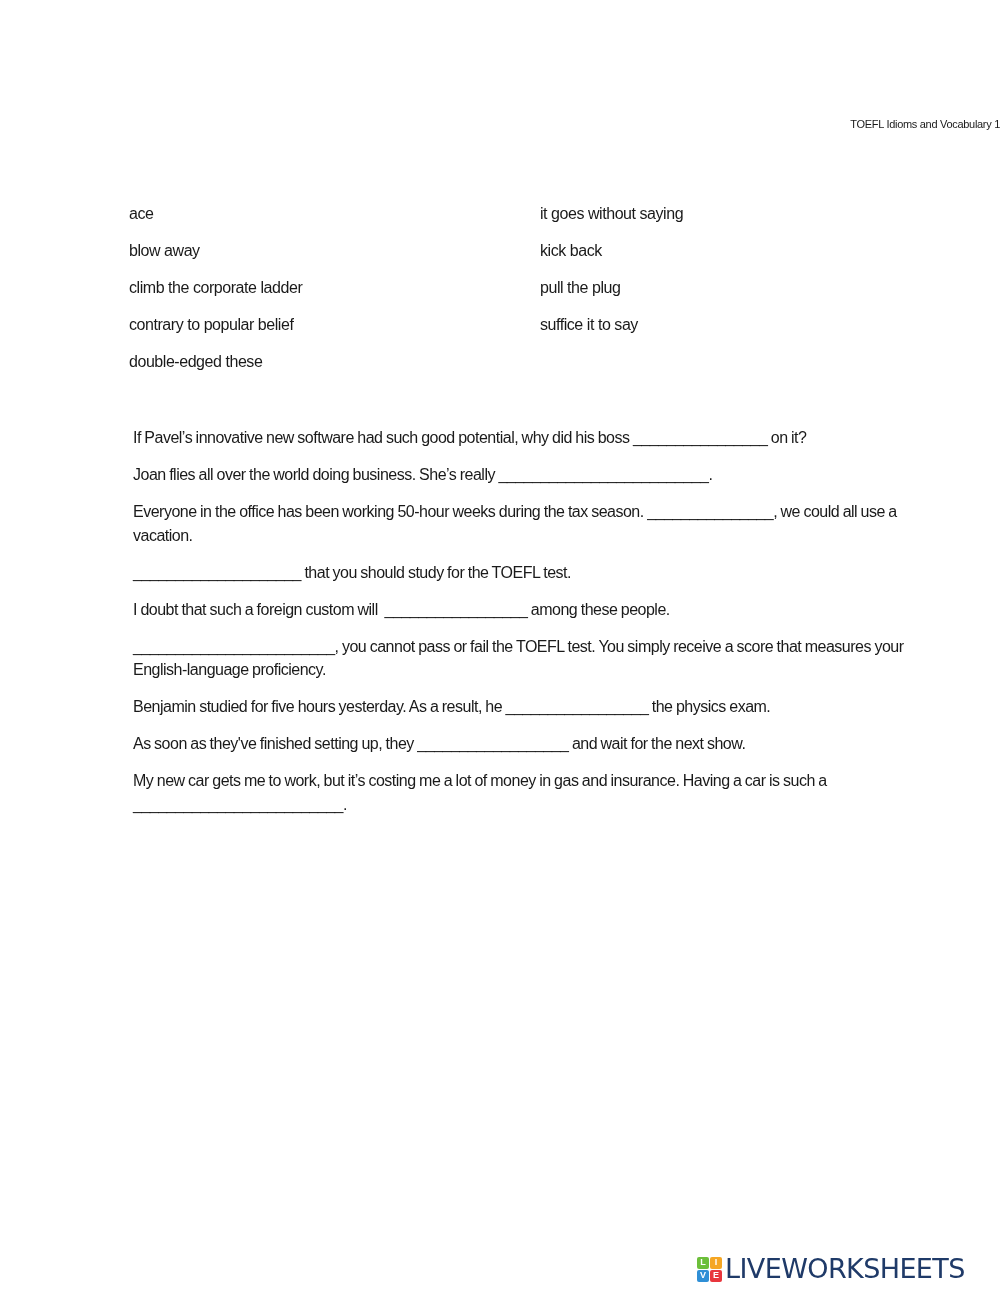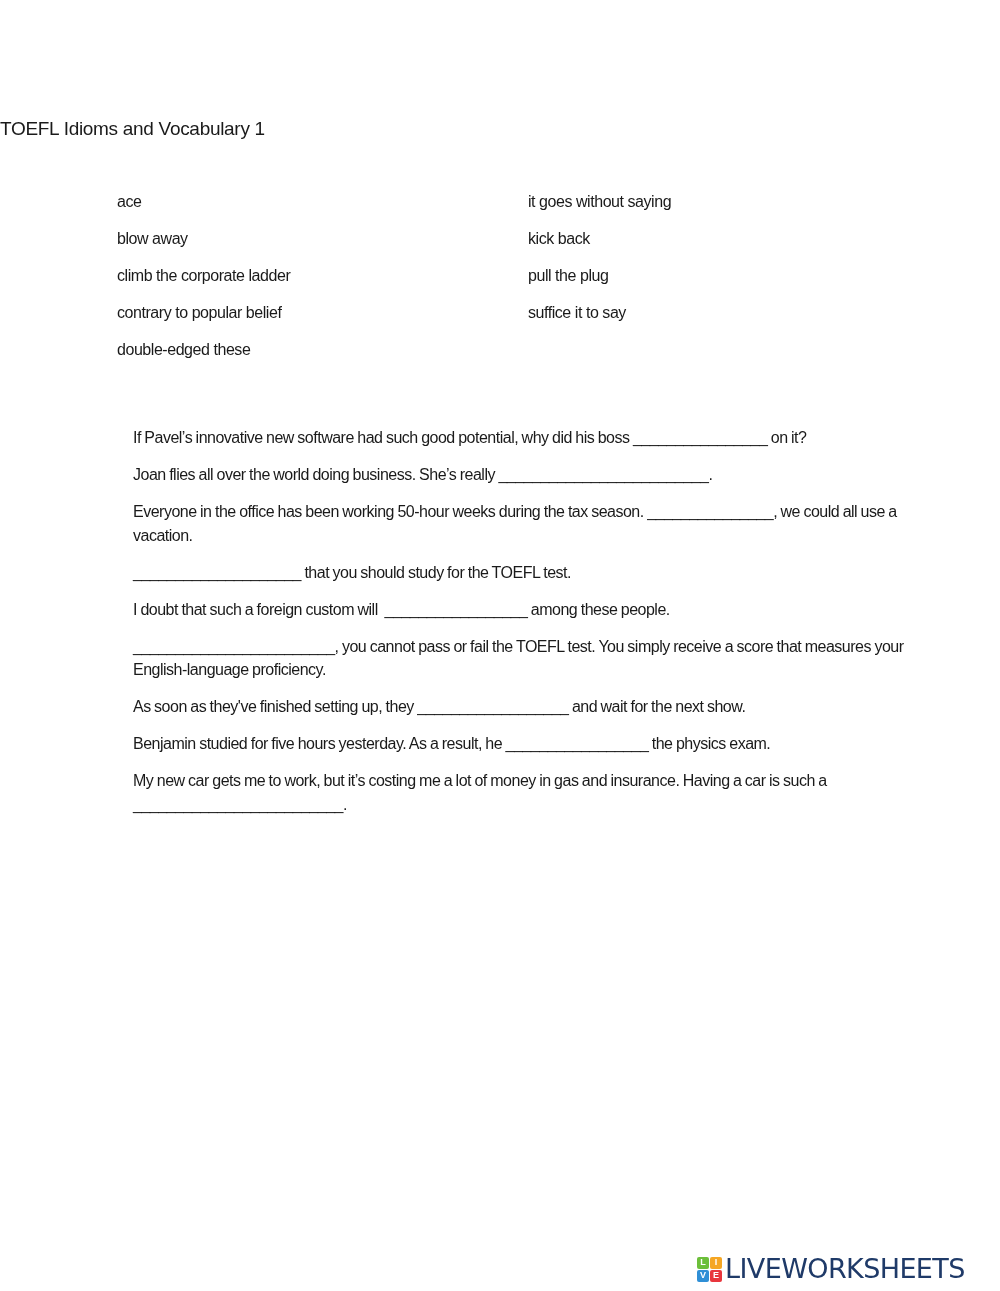--- a/index.html
+++ b/index.html
@@ -19,28 +19,28 @@
       position: absolute;
       left: 0; top: 0;
       width: 1000px; height: 1291px;
       background: #ffffff;
     }
     .title {
       position: absolute;
       top: 118px;
       left: 0;
       width: 1000px;
-      text-align: left;
-      font-size: 19px;
+      text-align: right;
+      font-size: 11px;
       letter-spacing: -0.3px;
     }
     .word-col {
       position: absolute;
       top: 191px;
-      margin: 0;
+      margin: 12px;
       padding: 0;
       list-style: none;
     }
     .word-col.left { left: 117px; }
     .word-col.right { left: 528px; }
     .word-col li {
       height: 37px;
       line-height: 22px;
       font-size: 16px;
       letter-spacing: -0.45px;
@@ -123,22 +123,22 @@
     <li>suffice it to say</li>
   </ul>
 
   <ol class="sentences">
     <li><span>If Pavel’s innovative new software had such good potential, why did his boss </span><span class="blank">________________</span><span> on it?</span></li>
     <li><span>Joan flies all over the world doing business. She’s really </span><span class="blank">_________________________</span><span>.</span></li>
     <li><span>Everyone in the office has been working 50-hour weeks during the tax season. </span><span class="blank">_______________</span><span>, we could all use a vacation.</span></li>
     <li><span></span><span class="blank">____________________</span><span> that you should study for the TOEFL test.</span></li>
     <li><span>I doubt that such a foreign custom will  </span><span class="blank">_________________</span><span> among these people.</span></li>
     <li><span></span><span class="blank">________________________</span><span>, you cannot pass or fail the TOEFL test. You simply receive a score that measures your English-language proficiency.</span></li>
+    <li><span>Benjamin studied for five hours yesterday. As a result, he </span><span class="blank">_________________</span><span> the physics exam.</span></li>
     <li><span>As soon as they've finished setting up, they </span><span class="blank">__________________</span><span> and wait for the next show.</span></li>
-    <li><span>Benjamin studied for five hours yesterday. As a result, he </span><span class="blank">_________________</span><span> the physics exam.</span></li>
     <li><span>My new car gets me to work, but it’s costing me a lot of money in gas and insurance. Having a car is such a </span><span class="blank">_________________________</span><span>.</span></li>
   </ol>
 
   <div class="logo">
     <div class="logo-tiles">
       <span class="tile" style="background:#6cbf3a;">L</span>
       <span class="tile" style="background:#f5a623;">I</span>
       <span class="tile" style="background:#2f8fd6;">V</span>
       <span class="tile" style="background:#e8363d;">E</span>
     </div>

